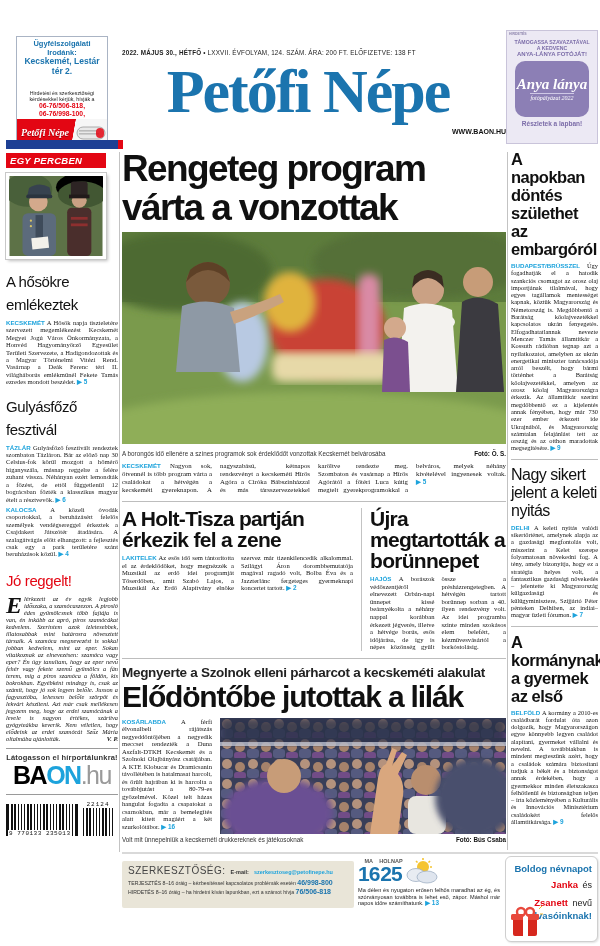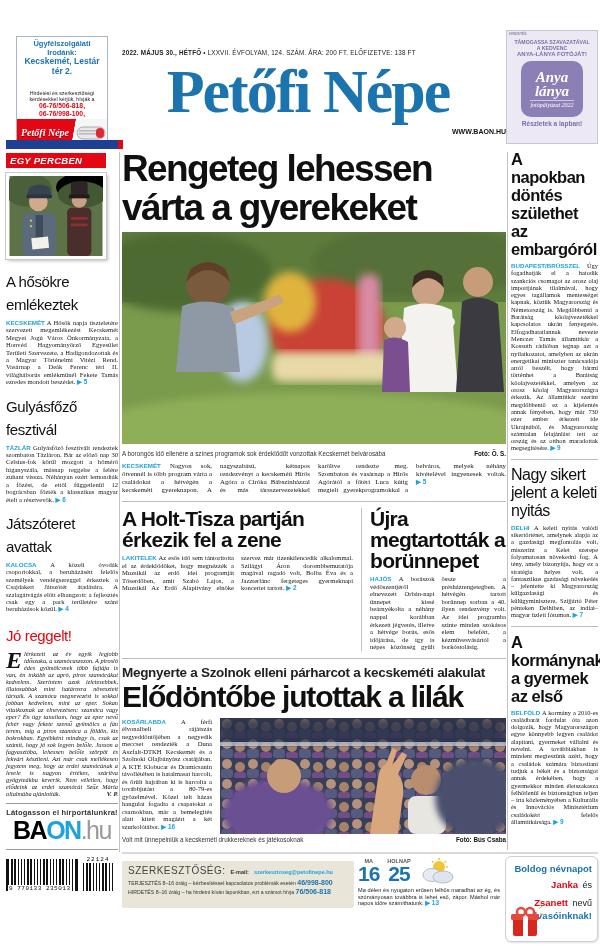--- a/index.html
+++ b/index.html
@@ -24,21 +24,21 @@
   .dateline .b{font-weight:bold}
   .paper-title{position:absolute;left:110px;top:52px;width:396px;text-align:center;
         font-family:"Liberation Serif",serif;font-weight:bold;font-size:62px;line-height:78px;
         color:#1b74ae;letter-spacing:-2px}
   .site{position:absolute;left:406px;top:128px;width:100px;text-align:right;font-size:7px;font-weight:bold;color:#111}
   .promo{position:absolute;left:506px;top:30px;width:92px;height:114px;background:#ece9f4;
          border:1px solid #c9c4da;padding:8px 3px 2px;text-align:center}
   .promo .tag{position:absolute;left:2px;top:1px;font-size:3.5px;color:#8d84ac}
   .promo .l{color:#7b6ca8;font-weight:bold;font-size:5.2px;line-height:6px}
   .promo .l3{color:#7b6ca8;font-weight:bold;font-size:6px;line-height:7px;margin-bottom:3px}
-  .badge{width:62px;height:56px;margin:2px auto 3px;background:#8c7fb5;border-radius:10px;
+  .badge{width:74px;height:56px;margin:2px auto 3px;background:#8c7fb5;border-radius:10px;
          display:flex;flex-direction:column;align-items:center;justify-content:center;color:#fff}
   .badge .s1{font-family:"Liberation Serif",serif;font-style:italic;font-weight:bold;font-size:15px;line-height:14px}
   .badge .s2{font-family:"Liberation Serif",serif;font-style:italic;font-size:6px;margin-top:2px;border-top:1px solid #cfc8e6;padding-top:1px}
   .promo .f{color:#7b6ca8;font-weight:bold;font-size:6.5px;margin-top:3px}
   
   .vline{position:absolute;top:152px;width:0;border-left:1px solid #c3c3c3}
   #colLeft{position:absolute;left:6px;top:140px;width:112px}
   #colCenter{position:absolute;left:122px;top:149px;width:384px}
   #colRight{position:absolute;left:511px;top:150px;width:87px}
   
@@ -97,21 +97,21 @@
   #footerRule{position:absolute;left:122px;top:852px;width:476px;border-top:2px solid #d9d9d9}
   #footerBox{position:absolute;left:122px;top:861px;width:232px;height:47px;background:#e9e5d8;
              border-radius:2px;padding:4px 6px}
   #footerBox .r1{display:flex;align-items:baseline;gap:5px}
   #footerBox .szk{font-size:10px;letter-spacing:.5px;color:#444}
   #footerBox .em{font-size:5.5px;color:#333;font-weight:bold}
   #footerBox .ema{font-size:5.5px;color:#1da3dc;font-weight:bold}
   #footerBox .ln{font-size:5.2px;color:#333;margin-top:2.5px}
   #footerBox .ph{color:#1b74ae;font-weight:bold;font-size:7px}
   #weather{position:absolute;left:358px;top:858px;width:142px}
-  #weather .nums{display:flex;align-items:flex-end;gap:8px}
+  #weather .nums{display:flex;align-items:flex-end;}
   .wcol{text-align:center}
   .wlabel{font-size:5.5px;font-weight:bold;color:#555}
   .wtemp{font-size:21px;font-weight:bold;color:#1b74ae;line-height:20px;letter-spacing:-1px}
   #weather .wtext{font-size:5.6px;line-height:6.6px;color:#222;margin-top:3px;text-align:justify}
   #nameday{position:absolute;left:505px;top:856px;width:93px;height:86px;border:1px solid #cfcfcf;
            border-radius:6px;background:#fff;padding:6px 5px 2px;text-align:right;box-shadow:1px 1px 2px rgba(0,0,0,.12)}
   #nameday .b{color:#1b74ae;font-weight:bold;font-size:9.5px;line-height:11px}
   #nameday .n{color:#e30613;font-weight:bold;font-size:9.5px;line-height:11px}
   #nameday .k{color:#222;font-size:9px;line-height:11px}
   #nameday svg{position:absolute;left:3px;bottom:3px}
@@ -199,21 +199,20 @@
       <span class="pg">▶ 5</span>
     </p>
 
     <div class="lhead" style="margin-top:9px">Gulyásfőző fesztivál</div>
     <p class="lbody">
       <span class="tag">TÁZLÁR</span>
       <span>Gulyásfőző fesztivált rendeztek szombaton Tázláron. Bár az előző nap 30 Celsius-fok körül mozgott a hőmérő higanyszála, másnap reggelre a felére zuhant vissza. Néhányan ezért lemondták a főzést, de ettől függetlenül 12 bográcsban főzték a klasszikus magyar ételt a résztvevők.</span>
       <span class="pg">▶ 6</span>
     </p>
 
-    <div class="lhead" style="margin-top:9px">Játszóteret avattak</div>
     <p class="lbody">
       <span class="tag">KALOCSA</span>
       <span>A közeli óvodák csoportokkal, a beruházásért felelős személyek vendégsereggel érkeztek a Csajdakert Játszótér átadására. A szalagátvágás előtt elhangzott: a fejlesztés csak egy a park területére szánt beruházások közül.</span>
       <span class="pg">▶ 4</span>
     </p>
 
     <div class="lhead red" style="margin-top:11px">Jó reggelt!</div>
     <p class="greet">
       <span class="dc">E</span><span>lérkezett az év egyik legjobb időszaka, a szamócaszezon. A pirosló édes gyümölcsnek több fajtája is van, én inkább az apró, piros szamócákat kedvelem. Szerintem azok ízletesebbek, illatosabbak mint határosra növesztett társaik. A szamóca megnevezést is sokkal jobban kedvelem, mint az eper. Sokan vitatkoznak az elnevezésen: szamóca vagy eper? Én úgy tanultam, hogy az eper nevű fehér vagy fekete szemű gyümölcs a fán terem, míg a piros szamóca a földön, kis bokrokban. Egyébként mindegy is, csak az számít, hogy jó sok legyen belőle. Jusson a fagyasztóba, lehessen belőle szörpöt és lekvárt készíteni. Azt már csak mellékesen jegyzem meg, hogy az erdei szamócának a levele is nagyon értékes, szárítva gyógyteákba keverik. Nem véletlen, hogy elődeink az erdei szamócát Szűz Mária oltalmába ajánlották.</span>
       <span class="sig">V. P.</span>
@@ -230,21 +229,21 @@
         <span class="num">9 770133 235013</span>
       </div>
       <div class="bc-r">
         <div class="num">22124</div>
         <div class="bars"></div>
       </div>
     </div>
   </div>
 
   <div id="colCenter">
-    <h1 class="mainhead">Rengeteg lehessen várta a gyerekeket</h1>
+    <h1 class="mainhead">Rengeteg program várta a vonzottak</h1>
 
     <svg class="mphoto" width="384" height="212" viewBox="0 0 384 212">
       <defs>
           <filter id="bl">
             <feGaussianBlur stdDeviation="4"></feGaussianBlur>
           </filter>
         </defs>
       <rect width="384" height="212" fill="#7a9a4c"></rect>
       <rect width="384" height="70" fill="#5d7c3c"></rect>
       <ellipse cx="60" cy="40" rx="90" ry="40" fill="#4e6a33" filter="url(#bl)"></ellipse>

